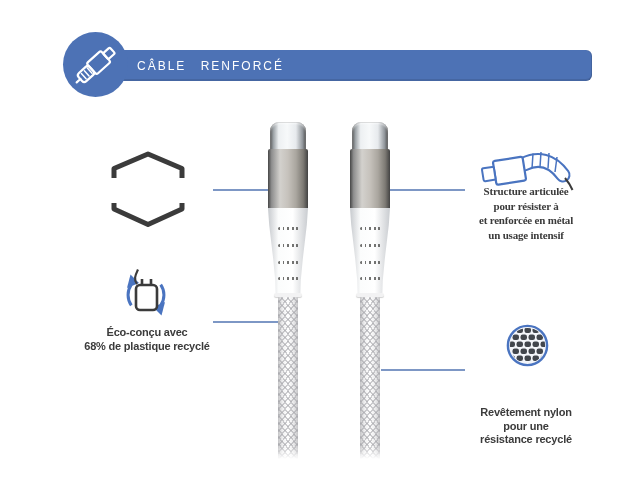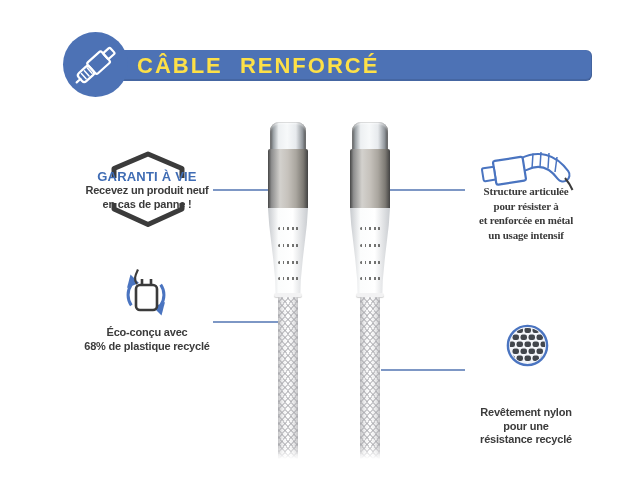--- a/index.html
+++ b/index.html
@@ -11,21 +11,21 @@
   }
 
   
   .banner{
     position:absolute;left:110px;top:50px;width:482px;height:31px;
     background:var(--brand);border-radius:0 6px 6px 0;
     display:flex;align-items:center;padding-left:27px;box-sizing:border-box;
     box-shadow:inset 0 -2px 0 rgba(0,0,0,.10), inset -1px 0 0 rgba(0,0,0,.12);
     z-index:1;
   }
-  .banner-title{color:#fde047;font-weight:bold;font-size:22px;letter-spacing:2px;word-spacing:9px;}
+  .banner-title{color:#ffffff;font-weight:normal;font-size:12px;letter-spacing:2px;word-spacing:9px;}
   .brand-circle{
     position:absolute;left:63px;top:32px;width:65px;height:65px;border-radius:50%;
     background:var(--brand);z-index:2;display:flex;align-items:center;justify-content:center;
   }
 
   
   .cable{position:absolute;top:122px;width:40px;height:340px;z-index:1;}
   .cable.left{left:268px;} .cable.right{left:350px;}
   .tip{
     position:absolute;left:2px;top:0;width:36px;height:27px;border-radius:9px 9px 0 0;
@@ -133,25 +133,20 @@
     <div class="cap"></div>
     <div class="cord"></div>
   </div>
 
   <svg class="icon-abs shield-pos" viewBox="0 0 78 82" width="78" height="82">
     <g fill="none" stroke="#3b3b3b" stroke-width="5" stroke-linejoin="round">
       <path d="M5,29 V19.5 L39,5 L73,19.5 V29"></path>
       <path d="M5,54 V60 L39,75.5 L73,60 V54"></path>
     </g>
   </svg>
-  <div class="callout callout-warranty">
-    <div class="title">GARANTI À VIE</div>
-    <div class="line">Recevez un produit neuf</div>
-    <div class="line">en cas de panne !</div>
-  </div>
 
   <svg class="icon-abs eco-pos" viewBox="0 0 62 54" width="62" height="54">
     <g stroke="#4a74c0" stroke-width="3" fill="none">
       <path d="M15.3,37.3 A18,18 0 0 1 15.3,16.7"></path>
       <path d="M44.7,16.7 A18,18 0 0 1 44.7,37.3"></path>
     </g>
     <polygon points="11,20 14.5,6.5 23,15" fill="#4a74c0"></polygon>
     <polygon points="49,34 45.5,47.5 37,39" fill="#4a74c0"></polygon>
     <path d="M21,16 C17,11 20,6 22,1.5" stroke="#3b3b3b" stroke-width="2.2" fill="none"></path>
     <rect x="20" y="17" width="21" height="25" rx="4" fill="#ffffff" stroke="#3b3b3b" stroke-width="2.6"></rect>

